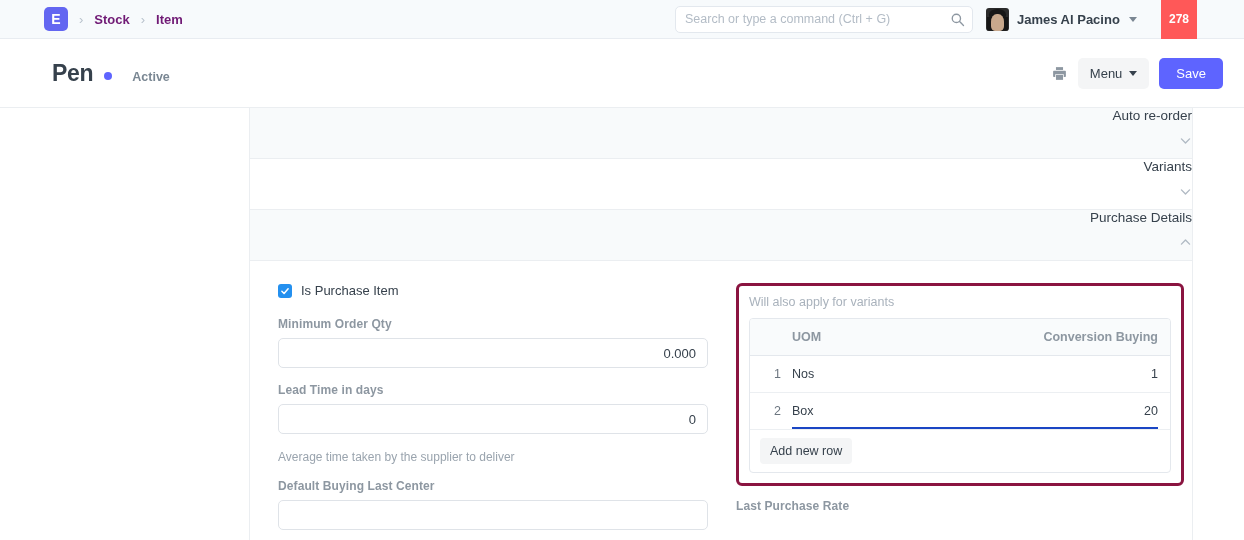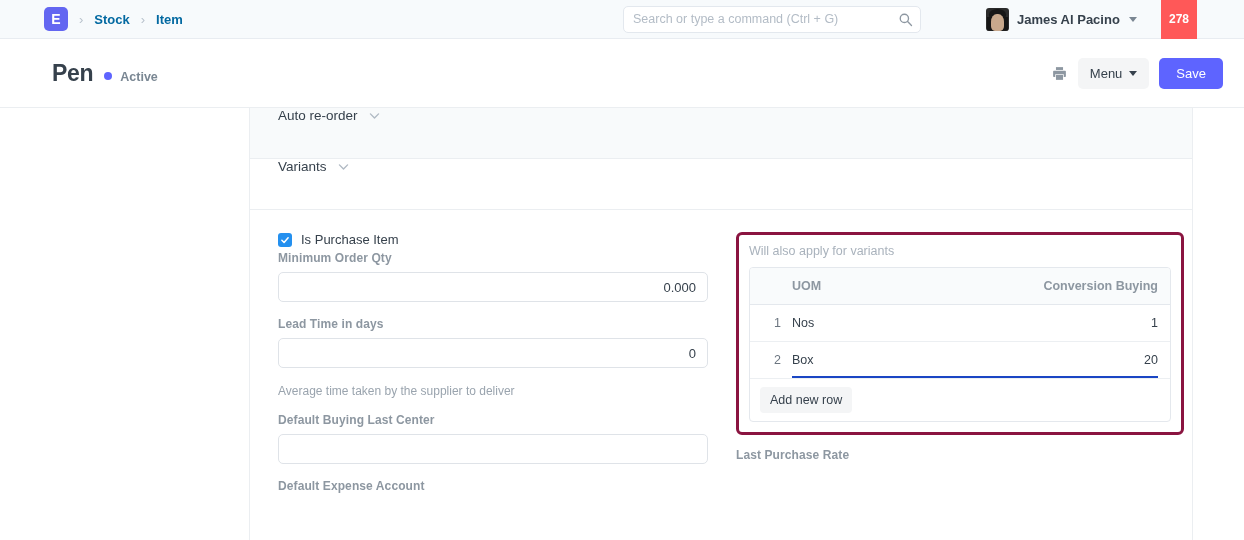--- a/index.html
+++ b/index.html
@@ -32,29 +32,29 @@
     display: flex; align-items: center; justify-content: center;
     letter-spacing: 0;
   }
   .crumb-sep {
     color: #b8c2cc;
     font-size: 13px;
     padding: 0 11px;
     user-select: none;
   }
   .crumb {
-    color: #0369a1;
+    color: #701a75;
     font-size: 13px;
     font-weight: bold;
     text-decoration: none;
   }
 
   .search-wrap {
     position: absolute;
-    left: 623px;
+    left: 675px;
     width: 298px;
     height: 27px;
   }
   .search-box {
     width: 100%; height: 27px;
     border: 1px solid #e3e8ee;
     border-radius: 5px;
     background: #fff;
     font-size: 12.5px;
     color: #4a5560;
@@ -131,21 +131,21 @@
     border-bottom: 1px solid #ebeef1;
     display: flex; align-items: center;
     padding: 0 20px 0 52px;
     position: relative;
   }
   .title-row { display: flex; align-items: baseline; gap: 11px; }
   .page-title {
     font-size: 23px; font-weight: bold; color: #36414c;
     letter-spacing: -0.3px;
   }
-  .status-pill { display: flex; align-items: center; gap: 8px; }
+  .status-pill { display: flex; align-items: center; gap: 20px; }
   .status-dot {
     width: 8px; height: 8px; border-radius: 50%;
     background: #5e64ff;
     display: inline-block;
     position: relative; top: -1px;
   }
   .status-text { font-size: 12.5px; font-weight: bold; color: #7a8793; }
 
   .head-actions {
     position: absolute; right: 21px;
@@ -189,44 +189,45 @@
     background: #fff;
     border-left: 1px solid #ebeef1;
     border-right: 1px solid #ebeef1;
     overflow: hidden;
   }
   .right-gutter { flex: 1; background: #fff; }
 
   
   .section-head {
     height: 51px;
-    display: flex; align-items: flex-start;
+    display: flex; align-items: flex-end;
     padding: 0 0 0 28px;
     border-bottom: 1px solid #ebeef1;
     cursor: pointer;
     gap: 10px;
+    flex-direction: column;
   }
   .section-head.shaded { background: #f8fafb; }
   .section-title { font-size: 13.5px; color: #36414c; }
   .chev {
     width: 13px; height: 13px;
     position: relative; top: 1px;
     color: #b0b9c3;
   }
 
   .section-body {
     padding: 22px 28px 0 28px;
     display: flex;
     gap: 28px;
   }
   .col { width: 430px; flex: none; }
   .col-right { width: 448px; flex: none; }
 
   
-  .checkbox-row { display: flex; align-items: center; gap: 9px; margin-bottom: 4px; }
+  .checkbox-row { display: flex; align-items: center; gap: 9px; margin-bottom: 19px; }
   .cbox {
     width: 14px; height: 14px;
     border-radius: 3px;
     background: #2490ef;
     display: flex; align-items: center; justify-content: center;
     flex: none;
   }
   .cbox svg { width: 10px; height: 10px; }
   .cbox-label { font-size: 13px; color: #36414c; }
 
@@ -408,20 +409,26 @@
       </svg>
     </div>
 
     <div class="section-head">
       <span class="section-title">Variants</span>
       <svg class="chev" viewBox="0 0 16 16" fill="none" stroke="currentColor" stroke-width="1.7">
         <polyline points="3,6 8,11 13,6" stroke-linecap="round" stroke-linejoin="round"></polyline>
       </svg>
     </div>
 
+    <div class="section-head shaded">
+      <span class="section-title">Purchase Details</span>
+      <svg class="chev" viewBox="0 0 16 16" fill="none" stroke="currentColor" stroke-width="1.7">
+        <polyline points="3,10 8,5 13,10" stroke-linecap="round" stroke-linejoin="round"></polyline>
+      </svg>
+    </div>
 
     <div class="section-body">
 
       <div class="col">
 
         <div class="checkbox-row">
           <span class="cbox">
             <svg viewBox="0 0 16 16" fill="none" stroke="#fff" stroke-width="2.4">
               <polyline points="3,8.5 6.5,12 13,4.5" stroke-linecap="round" stroke-linejoin="round"></polyline>
             </svg>

